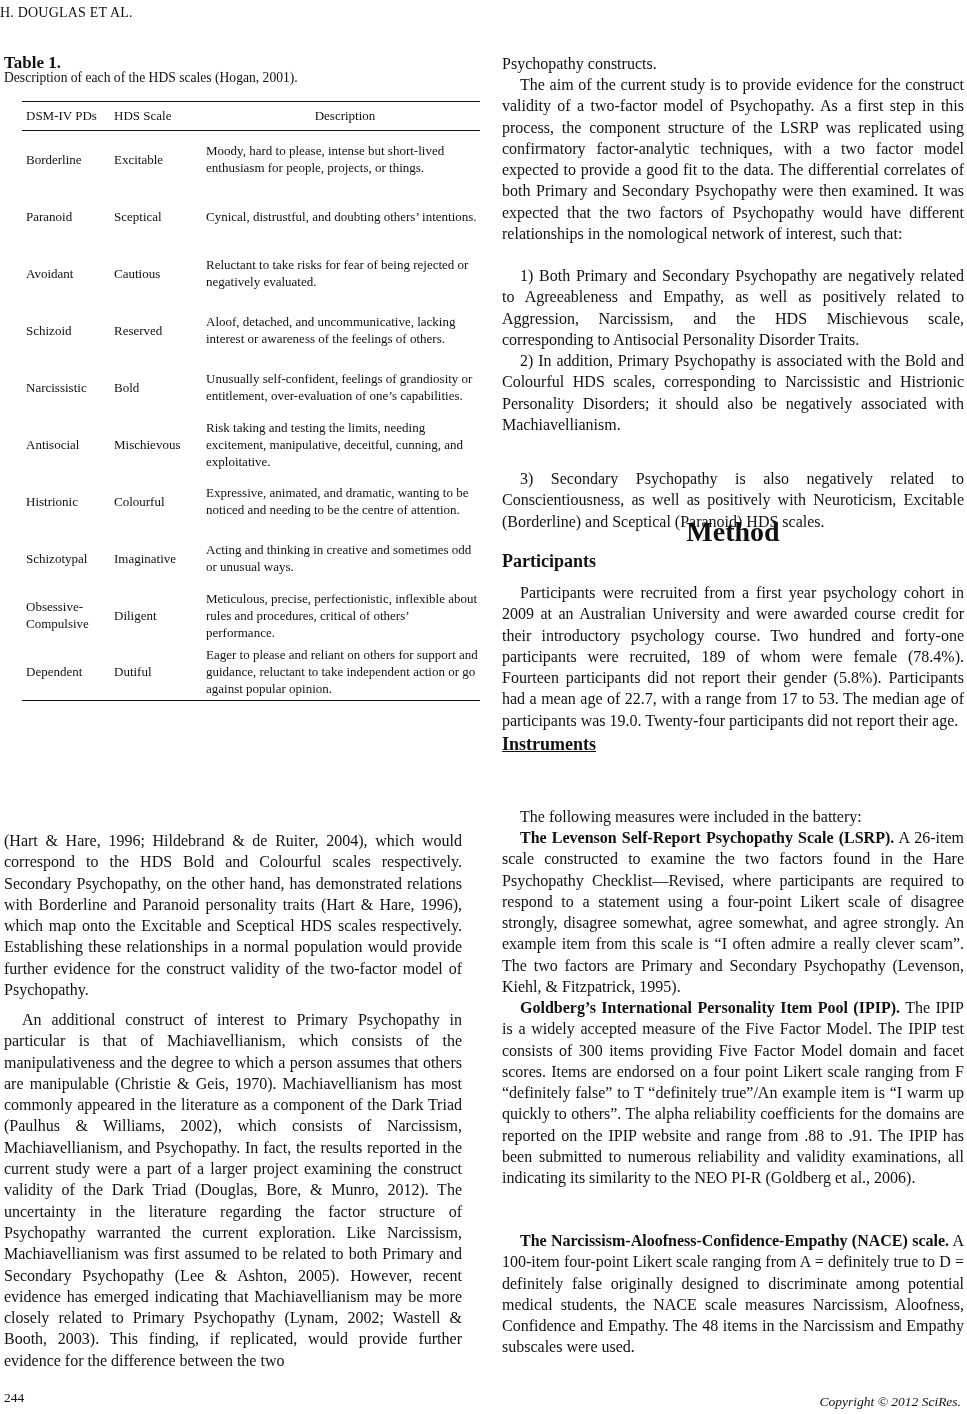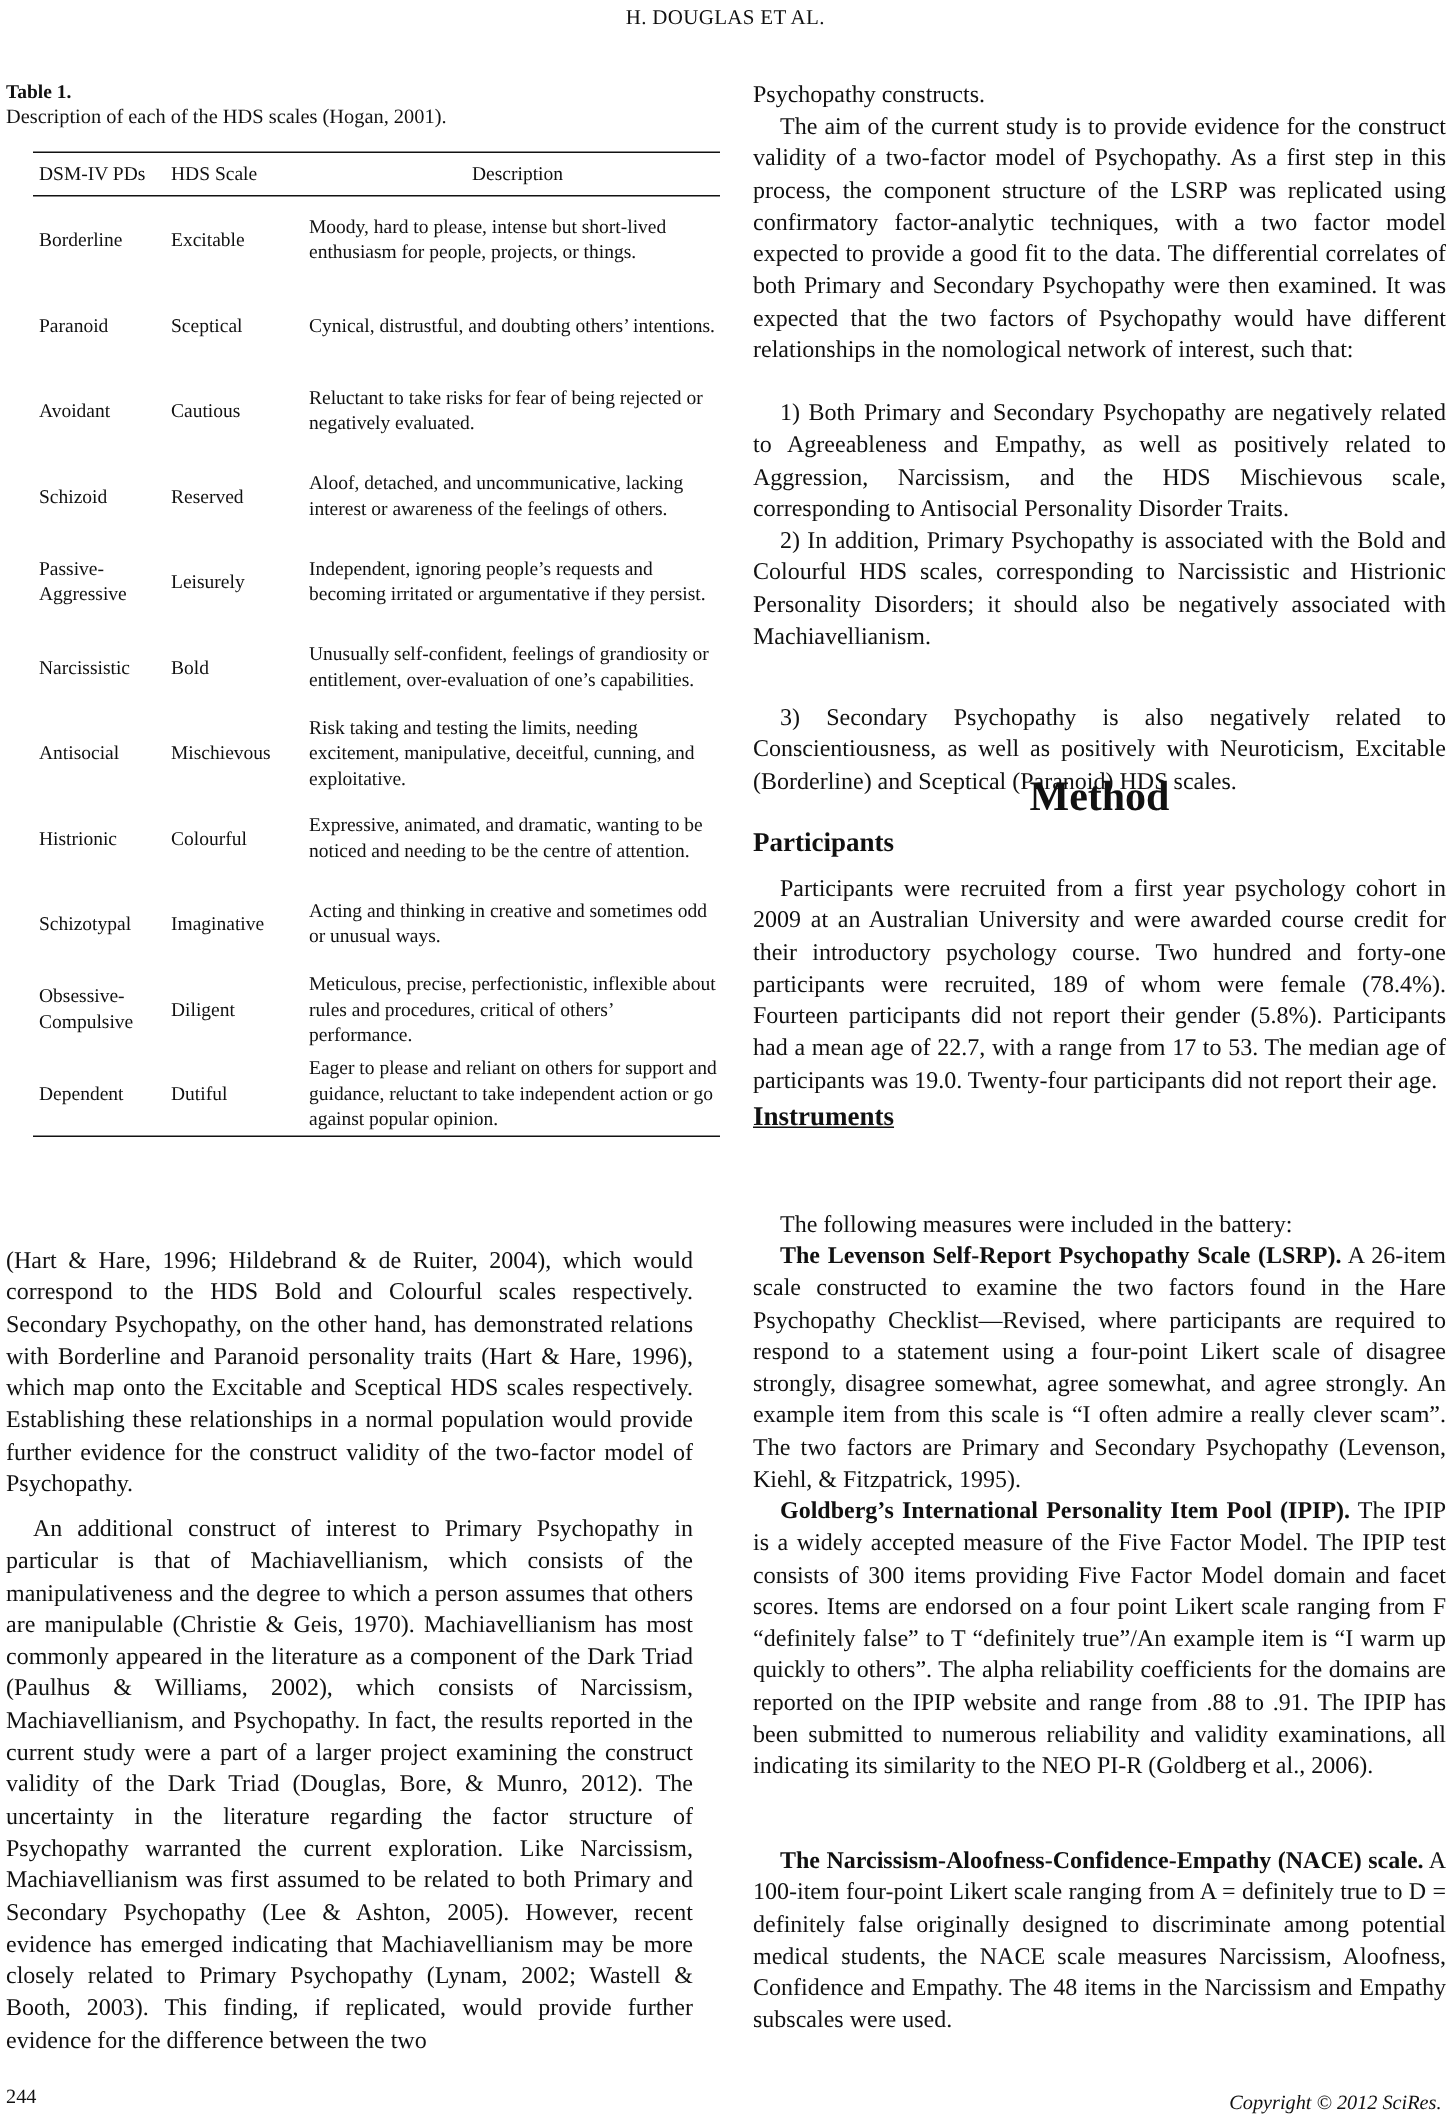--- a/index.html
+++ b/index.html
@@ -1,26 +1,26 @@
 <!DOCTYPE html>
 <html><head>
 <meta charset="utf-8">
 <style>
   html, body { margin: 0; padding: 0; background: #ffffff; }
   body {
     width: 967px; height: 1414px; position: relative; overflow: hidden;
     font-family: "Liberation Serif", "DejaVu Serif", serif; color: #111;
   }
   .running-head {
-    position: absolute; top: 5px; left: 0; width: 967px; text-align: center;
+    position: absolute; top: 5px; left: 0; width: 967px; 
     font-size: 14px; letter-spacing: 0.2px;
   }
 
   
-  .tbl-title { position: absolute; top: 53px; left: 4px; font-weight: bold; font-size: 13px; }
+  .tbl-title { position: absolute; top: 53px; left: 4px; font-weight: bold; font-size: 17px; }
   .tbl-caption { position: absolute; top: 70px; left: 4px; font-size: 13.6px; }
   .tbl {
     position: absolute; top: 101px; left: 2px; width: 458px;
     border-top: 1.5px solid #111; border-bottom: 1.5px solid #111;
     border-collapse: collapse; font-size: 13px; margin-left: 20px;
   }
   .tbl th { font-weight: normal; height: 28px; border-bottom: 1.5px solid #111; text-align: left; padding: 0 0 0 4px; }
   .tbl th.desc { text-align: center; }
   .tbl td { vertical-align: middle; padding: 0 0 0 4px; line-height: 17px; }
   .tbl td.c1 { width: 84px; }
@@ -70,25 +70,20 @@
         <td class="c1">Avoidant</td>
         <td class="c2">Cautious</td>
         <td class="c3">Reluctant to take risks for fear of being rejected or negatively evaluated.</td>
       </tr>
       <tr class="r">
         <td class="c1">Schizoid</td>
         <td class="c2">Reserved</td>
         <td class="c3">Aloof, detached, and uncommunicative, lacking interest or awareness of the feelings of others.</td>
       </tr>
       <tr class="r">
-        <td class="c1">Passive-Aggressive</td>
-        <td class="c2">Leisurely</td>
-        <td class="c3">Independent, ignoring people’s requests and becoming irritated or argumentative if they persist.</td>
-      </tr>
-      <tr class="r">
         <td class="c1">Narcissistic</td>
         <td class="c2">Bold</td>
         <td class="c3">Unusually self-confident, feelings of grandiosity or entitlement, over-evaluation of one’s capabilities.</td>
       </tr>
       <tr class="r">
         <td class="c1">Antisocial</td>
         <td class="c2">Mischievous</td>
         <td class="c3">Risk taking and testing the limits, needing excitement, manipulative, deceitful, cunning, and exploitative.</td>
       </tr>
       <tr class="r">

